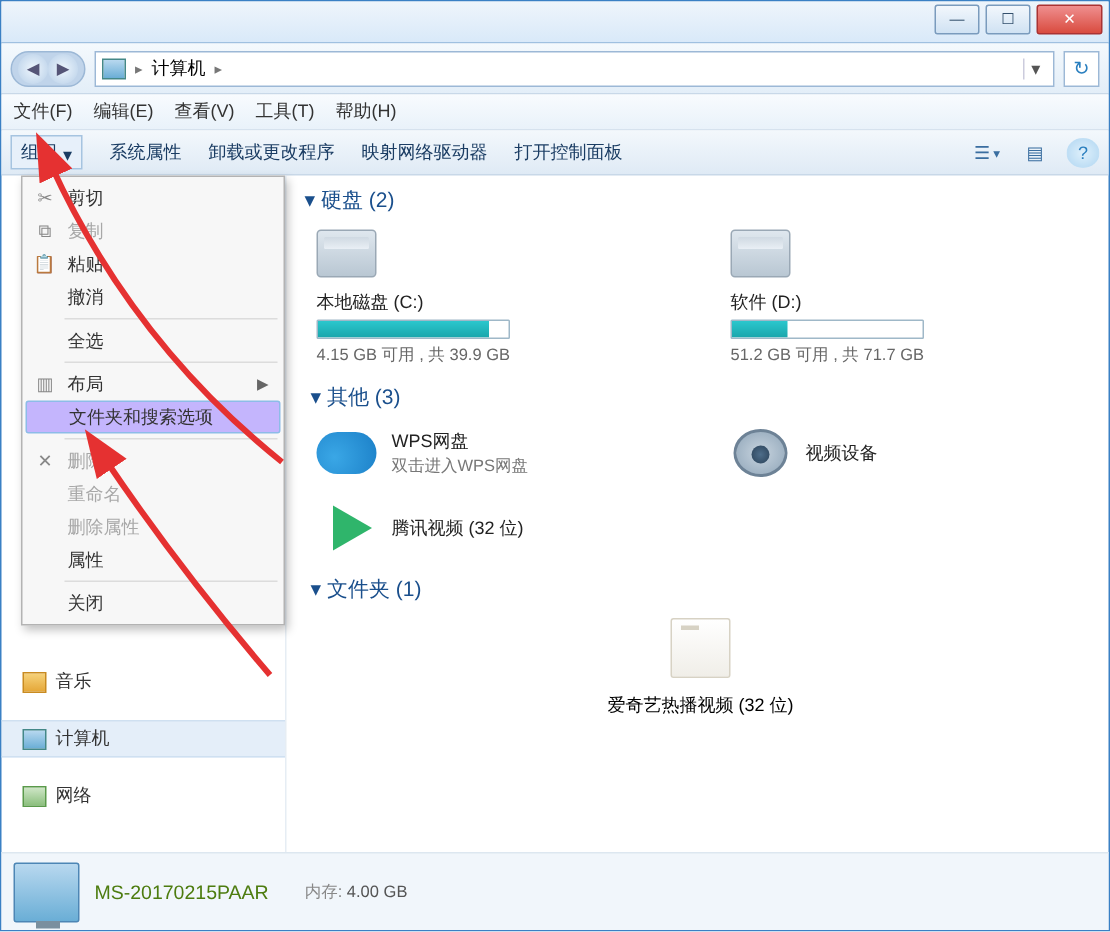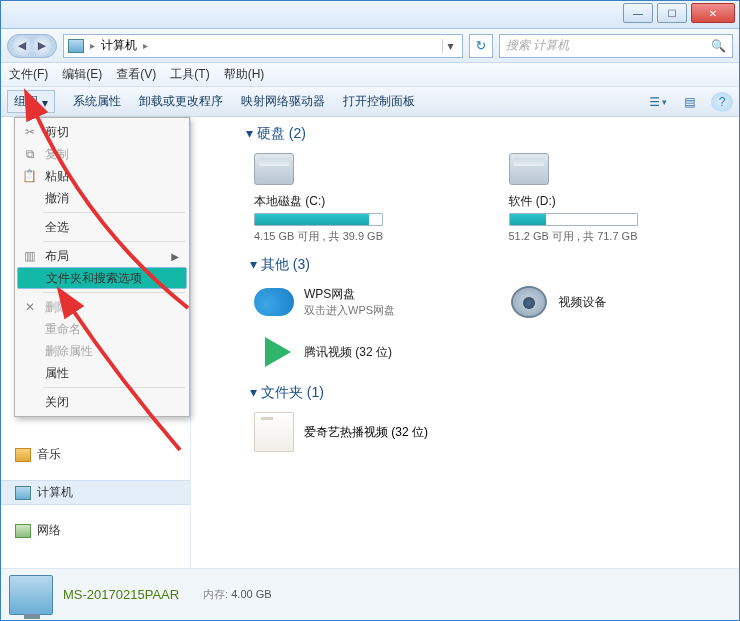--- a/index.html
+++ b/index.html
@@ -19,53 +19,53 @@
   .searchbox { width: 234px; height: 24px; border: 1px solid #9cb8d6; background: #fff; display: flex; align-items: center; padding: 0 6px; color: #aaa; font-style: italic; justify-content: space-between; }
   .menubar { height: 24px; background: linear-gradient(#f8fbfe,#e9f2fa); border-bottom: 1px solid #d6e2ee; display: flex; align-items: center; padding: 0 8px; gap: 14px; font-size: 12px; color: #333; }
   .toolbar { height: 30px; background: linear-gradient(#f3f8fc,#dfeaf5); border-bottom: 1px solid #c8d8e8; display: flex; align-items: center; padding: 0 6px; gap: 18px; font-size: 12px; color: #1a3c63; }
   .toolbar .org { display: flex; align-items: flex-end; gap: 4px; padding: 2px 6px; border: 1px solid transparent; }
   .toolbar .org:hover, .toolbar .org.open { border: 1px solid #a6c4e0; background: #e7f0fa; }
   .toolbar .spacer { flex: 1; }
   .toolbar .right-icons { display: flex; align-items: center; gap: 10px; color: #3a6ea0; }
   .ric { width: 22px; height: 20px; display: flex; align-items: center; justify-content: center; border: 1px solid transparent; }
   .main { flex: 1; display: flex; overflow: hidden; }
   .sidebar { width: 190px; border-right: 1px solid #e6edf4; padding: 8px 0; }
-  .content { flex: 1; overflow: auto; padding: 0 16px 8px 8px; margin-left: 43px; }
+  .content { flex: 1; overflow: auto; padding: 0 16px 8px 8px; }
   .section-title { font-size: 14px; color: #1a4f8c; margin: 8px 0 10px 8px; }
   .drive-row { display: flex; gap: 40px; margin-left: 12px; margin-bottom: 12px; }
   .drive { display: flex; gap: 8px; align-items: flex-start; width: 240px; flex-direction: column; }
   .drive-icon { width: 40px; height: 32px; background: linear-gradient(#dfe7ee,#b9c7d3); border: 1px solid #9aa8b5; border-radius: 3px; position: relative; }
   .drive-icon::after { content: ""; position: absolute; left: 4px; right: 4px; top: 4px; height: 8px; background: linear-gradient(#cfd9e2,#e9eff5); border-radius: 1px; }
   .drive-info { flex: 1; }
   .drive-name { font-size: 12px; color: #222; margin-bottom: 3px; }
   .bar { height: 13px; border: 1px solid #9fb8c8; border-radius: 1px; background: #fff; overflow: hidden; margin-bottom: 3px; }
   .bar-fill { height: 100%; background: linear-gradient(#2bc7cd,#1aa6ac); }
   .drive-sub { font-size: 11px; color: #666; }
   .other-row { display: flex; gap: 40px; margin-left: 12px; margin-bottom: 14px; }
   .other-item { display: flex; gap: 10px; align-items: center; width: 240px; }
   .other-icon { width: 40px; height: 36px; display: flex; align-items: center; justify-content: center; font-size: 26px; }
   .other-text .t1 { font-size: 12px; color: #222; }
   .other-text .t2 { font-size: 11px; color: #777; }
-  .folder { display: flex; gap: 10px; align-items: center; margin-left: 12px; margin-top: 6px; }
+  .folder { display: flex; gap: 10px; align-items: center; margin-left: 12px; margin-top: 6px; flex-direction: column; }
   .folder-icon { width: 40px; height: 40px; background: linear-gradient(#fff,#f0eee8); border: 1px solid #d7d2c4; border-radius: 2px; position: relative; }
   .folder-icon::before { content: ""; position: absolute; left: 6px; top: 4px; width: 12px; height: 4px; border-top: 3px solid #d7d2c4; }
   .statusbar { height: 52px; border-top: 1px solid #dde7f0; background: #f1f6fb; display: flex; align-items: center; padding: 4px 8px; gap: 10px; }
   .pc-big-icon { width: 44px; height: 40px; background: linear-gradient(#b8d8ef,#6aaed6); border: 1px solid #4d86b5; border-radius: 2px; position: relative; }
   .pc-big-icon::after { content:""; position:absolute; left: 14px; bottom:-5px; width: 16px; height: 5px; background:#7a8f9e; }
   .status-cols { display: flex; gap: 24px; font-size: 11px; color: #555; }
   .status-cols .name { font-size: 13px; color: #4d7c0f; }
   .status-cols .lab { color: #888; }
   .sidebar-item { display: flex; align-items: center; gap: 6px; padding: 3px 10px 3px 14px; font-size: 12px; color: #333; }
   .sidebar-item.selected { background: #e4eef9; border-top: 1px solid #cfe0f1; border-bottom: 1px solid #cfe0f1; }
   .side-icon { width: 16px; height: 14px; }
   
   .dropdown { position: absolute; left: 14px; top: 117px; width: 176px; background: #f7f7f7; border: 1px solid #b3b3b3; box-shadow: 2px 3px 6px rgba(0,0,0,.25); padding: 3px 2px; z-index: 50; }
   .dd-item { display: flex; align-items: center; height: 22px; padding: 0 8px 0 28px; font-size: 12px; color: #333; position: relative; }
   .dd-item.disabled { color: #a8a8a8; }
-  .dd-item.highlight { background: #14b8a6; border: 1px solid #8dbce8; border-radius: 2px; }
+  .dd-item.highlight { background: #c4b5fd; border: 1px solid #8dbce8; border-radius: 2px; }
   .dd-sep { height: 1px; background: #dcdcdc; margin: 3px 2px 3px 26px; }
   .dd-icon { position: absolute; left: 5px; width: 16px; height: 16px; display: flex; align-items: center; justify-content: center; font-size: 12px; color: #888; }
   .dd-arrow { margin-left: auto; color: #666; font-size: 10px; }
   
   .anno { position: absolute; pointer-events: none; z-index: 100; }
   .anno svg { overflow: visible; }
   
   .cloud { width: 40px; height: 28px; background: radial-gradient(circle at 30% 60%, #3aa7e6, #1b7fc7); border-radius: 14px; }
   .play { width: 0; height: 0; border-left: 26px solid #2fb56b; border-top: 15px solid transparent; border-bottom: 15px solid transparent; margin-left: 8px; }
   .cam { width: 36px; height: 32px; border-radius: 50%; background: radial-gradient(#c8d4df,#8fa5b8); border: 2px solid #6d8296; position: relative; }
@@ -87,24 +87,20 @@
       <div class="navarrow">▶</div>
     </div>
     <div class="addrbox">
       <span class="comp-icon"></span>
       <span class="addr-sep">▸</span>
       <span>计算机</span>
       <span class="addr-sep">▸</span>
       <span class="addr-drop">▾</span>
     </div>
     <div class="refresh">↻</div>
-    <div class="searchbox">
-      <span>搜索 计算机</span>
-      <span style="font-style:normal;color:#5b8bb8">🔍</span>
-    </div>
   </div>
 
   <div class="menubar">
     <span>文件(F)</span>
     <span>编辑(E)</span>
     <span>查看(V)</span>
     <span>工具(T)</span>
     <span>帮助(H)</span>
   </div>
 

